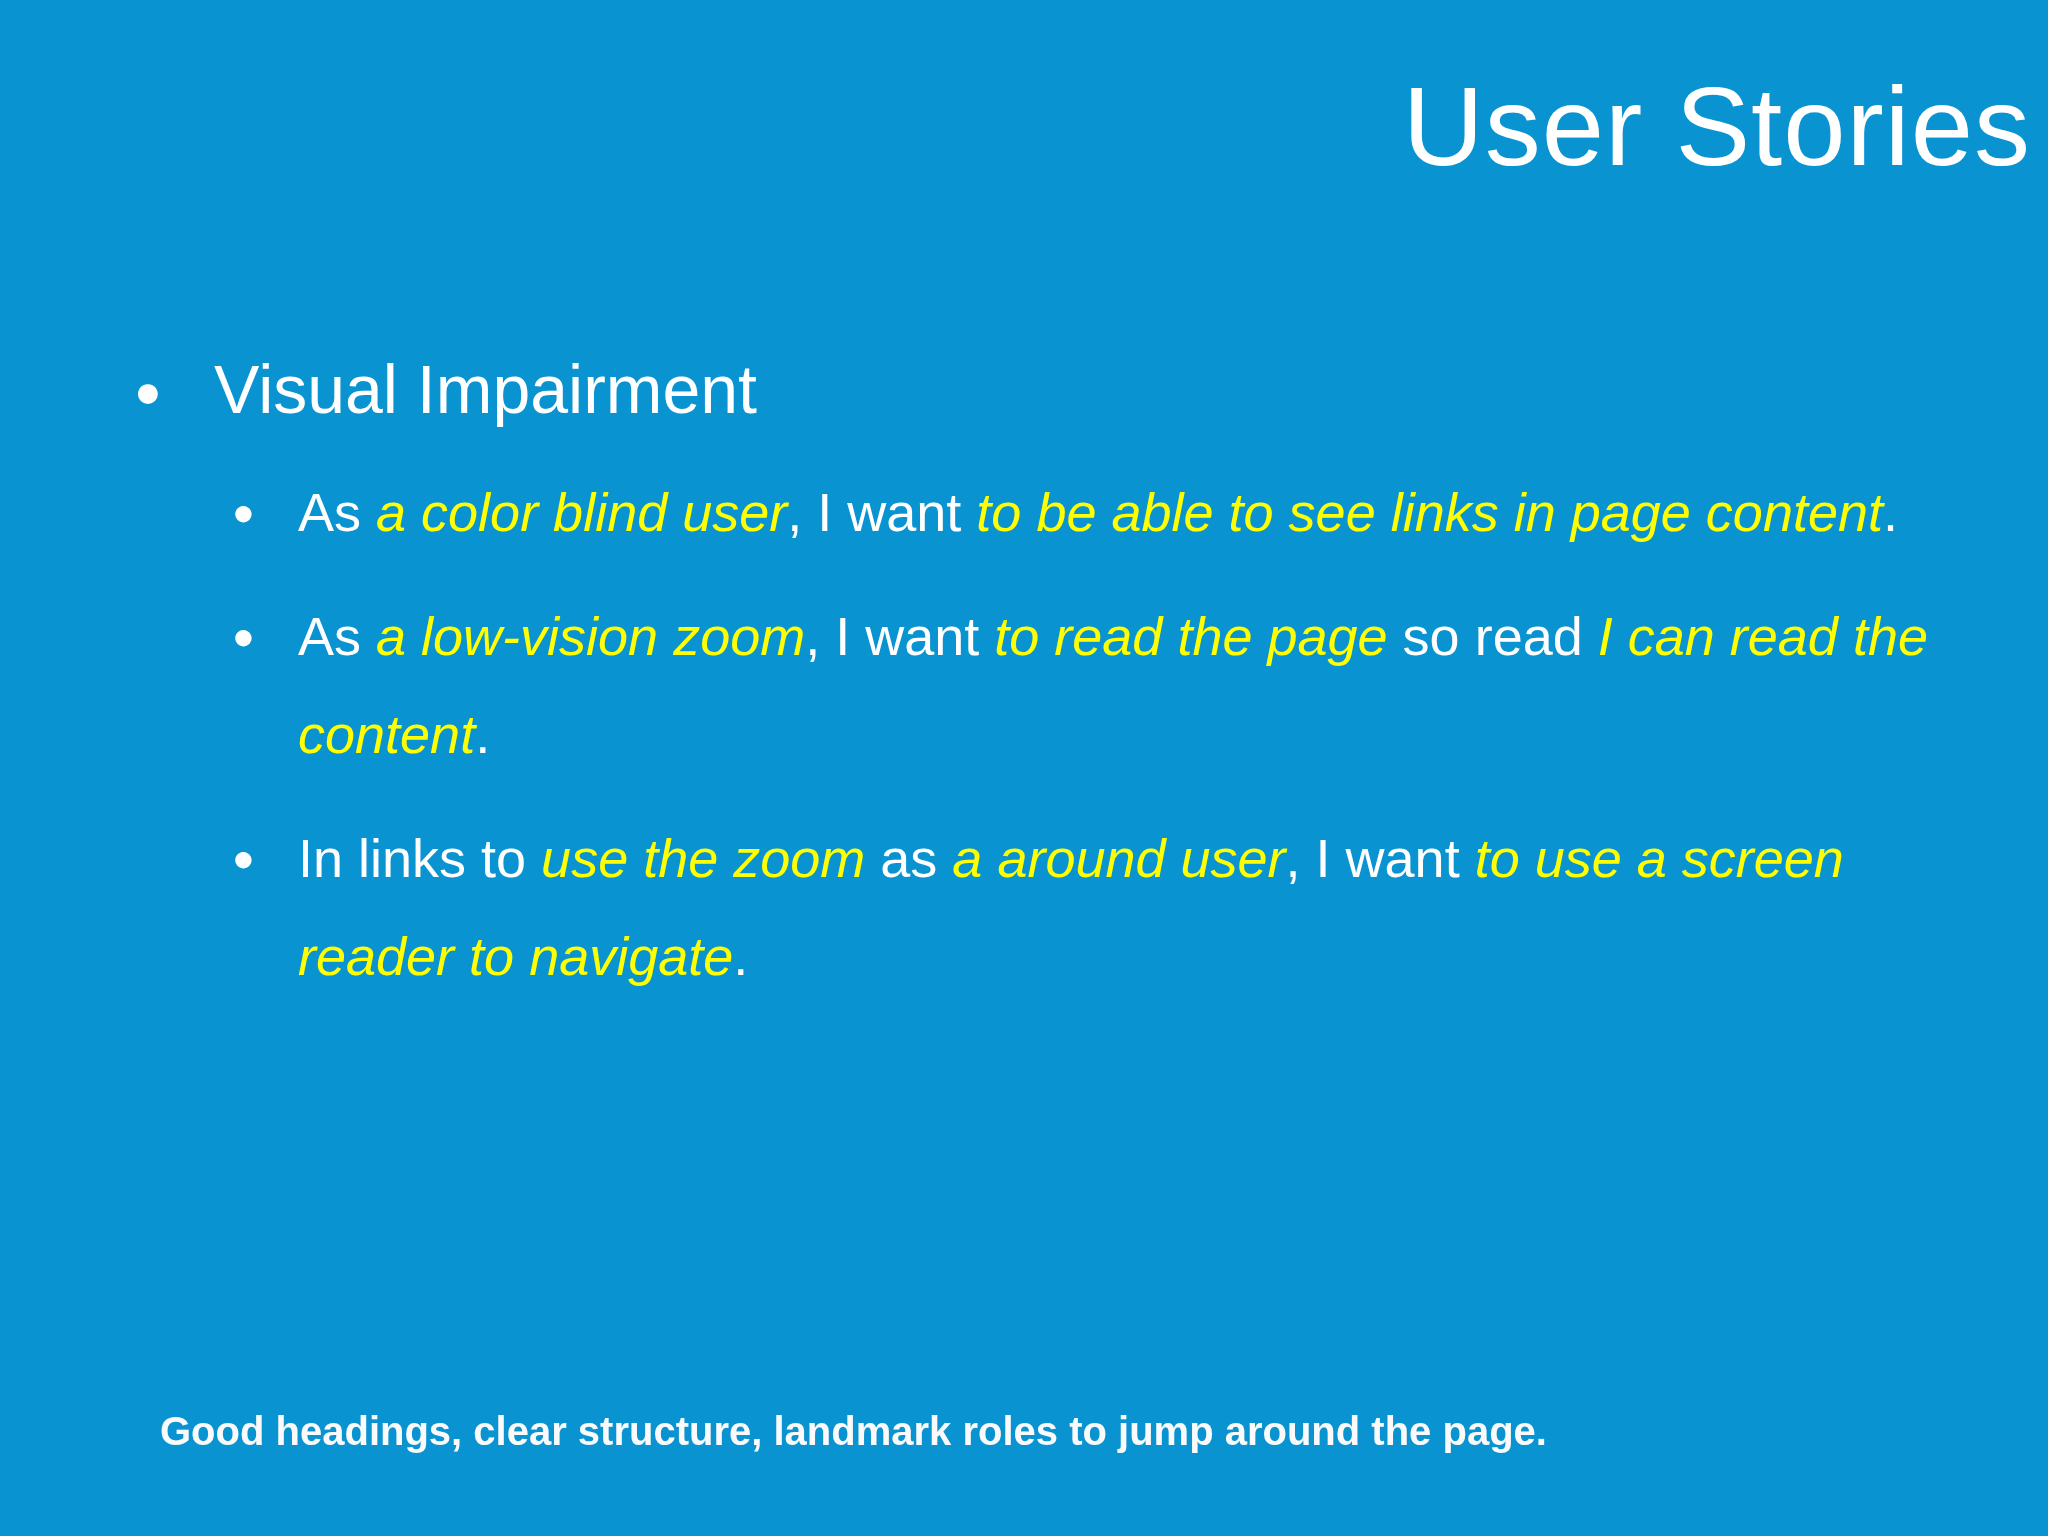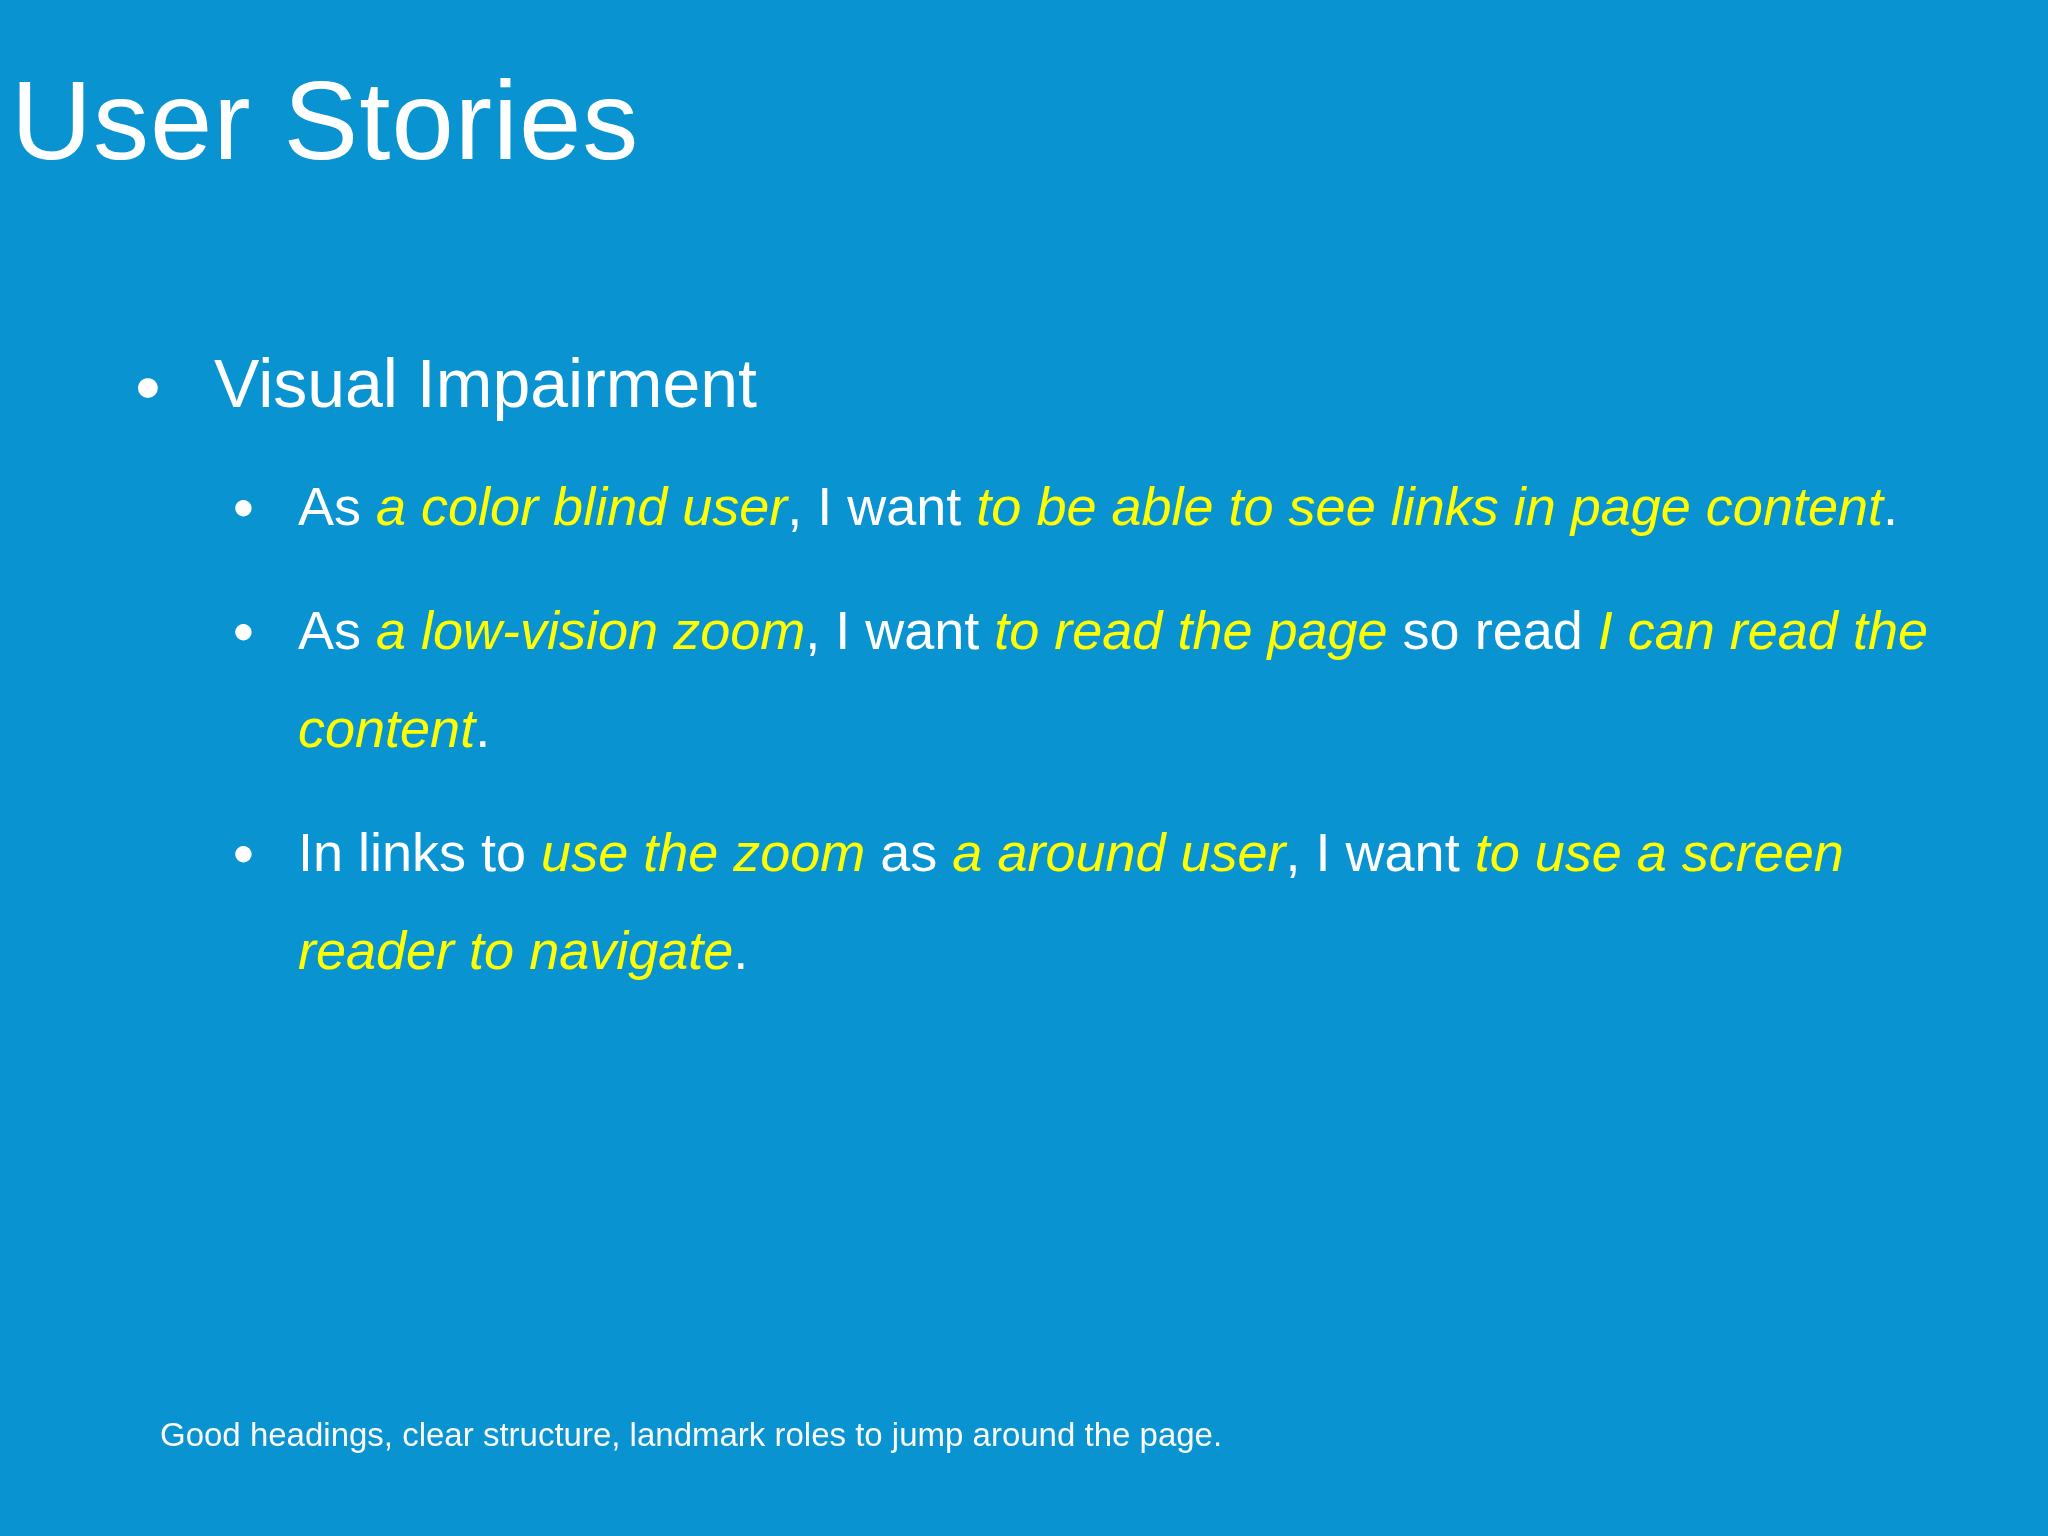--- a/index.html
+++ b/index.html
@@ -9,23 +9,23 @@
   .slide {
     position: relative;
     width: 2048px;
     height: 1536px;
     background: #0994d1;
     font-family: "Liberation Sans", sans-serif;
     color: #ffffff;
     overflow: hidden;
   }
   .slide-title {
-    margin: 11px;
+    margin: 17px;
     padding-top: 40px;
-    text-align: left;
+    text-align: right;
     font-size: 112px;
     font-weight: 400;
     line-height: 1.25;
     letter-spacing: 1px;
     color: #ffffff;
   }
   .content {
     margin-top: 148px;
   }
   .l1-row {
@@ -77,23 +77,23 @@
     font-style: normal;
   }
   .story-text .em {
     color: #ffff00;
     font-style: italic;
   }
   .footer-note {
     position: absolute;
     left: 160px;
     bottom: 82px;
-    font-size: 33px;
+    font-size: 40px;
     color: #fafafa;
-    font-weight: 400;
+    font-weight: 700;
   }
 </style>
 </head>
 <body>
 
 <div class="slide">
 
   <h1 class="slide-title">User Stories</h1>
 
   <div class="content">

